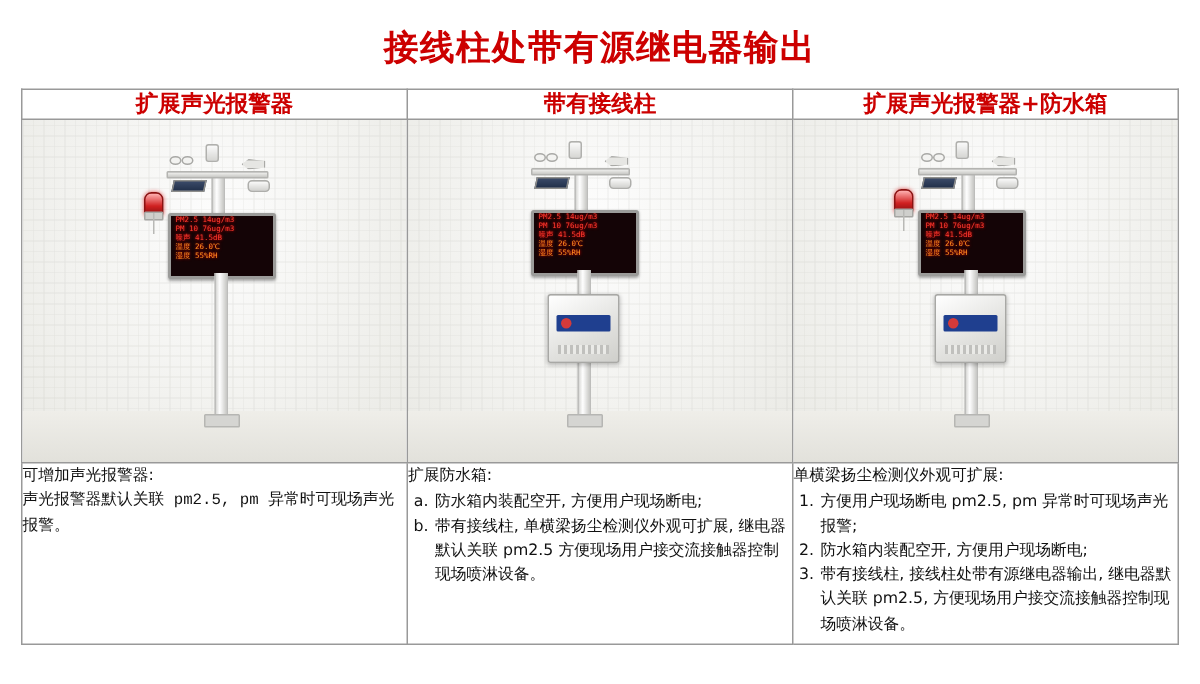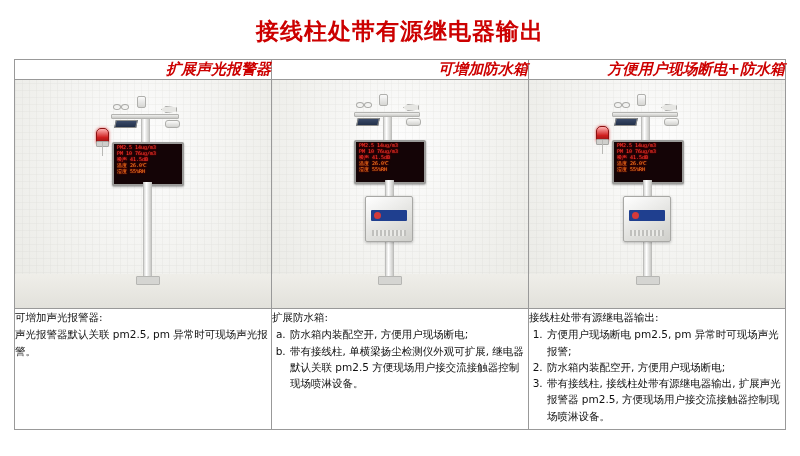--- a/index.html
+++ b/index.html
@@ -35,28 +35,27 @@
     border-collapse: collapse;
     table-layout: fixed;
     border: 1px solid #999999;
   }
   table.layout td {
     border: 1px solid #999999;
     vertical-align: top;
     padding: 0;
   }
   .col-head {
-    text-align: right;
+    text-align: center;
     color: #cc0000;
     font-size: 15px;
     font-weight: bold;
     padding: 7px 2px 8px 2px;
     font-family: "DejaVu Sans", sans-serif;
     height: 18px;
-    font-style: italic;
   }
   .photo-cell {
     height: 228px;
     padding: 0;
     position: relative;
     overflow: hidden;
   }
   .desc-cell {
     padding: 6px 6px 8px 7px;
     font-size: 10.5px;
@@ -74,21 +73,21 @@
     margin: 0;
     padding-left: 17px;
   }
   ol.desc-list.alpha {
     list-style-type: lower-alpha;
   }
   ol.desc-list li, ul.desc-list li {
     margin: 0 0 0 0;
     padding-left: 1px;
   }
-  .plain-line { margin: 0; }
+  .plain-line { margin: 0; font-family: Liberation Mono, monospace; }
 
   
   .scene {
     position: absolute;
     inset: 0;
     background: #f7f7f5;
     overflow: hidden;
   }
   .scene .sky {
     position: absolute;
@@ -256,22 +255,22 @@
 <body>
 
 <div class="page">
 
   <div class="title">接线柱处带有源继电器输出</div>
 
   <table class="layout">
     <tbody>
         <tr>
       <td class="col-head">扩展声光报警器</td>
-      <td class="col-head">可增加防水箱</td>
-      <td class="col-head">方便用户现场断电+防水箱</td>
+      <td class="col-head">带有接线柱</td>
+      <td class="col-head">扩展声光报警器+防水箱</td>
     </tr>
 
     <tr>
 
       <td class="photo-cell">
         <div class="scene">
           <div class="sky"></div>
           <div class="hatch"></div>
           <div class="ground"></div>
 
@@ -373,24 +372,24 @@
 
       <td class="desc-cell">
         <p class="desc-head">扩展防水箱:</p>
         <ol class="desc-list alpha">
           <li>防水箱内装配空开, 方便用户现场断电;</li>
           <li>带有接线柱, 单横梁扬尘检测仪外观可扩展, 继电器默认关联 pm2.5 方便现场用户接交流接触器控制现场喷淋设备。</li>
         </ol>
       </td>
 
       <td class="desc-cell">
-        <p class="desc-head">接线柱处带有源继电器输出:</p>
+        <p class="desc-head">单横梁扬尘检测仪外观可扩展:</p>
         <ol class="desc-list">
           <li>方便用户现场断电 pm2.5, pm 异常时可现场声光报警;</li>
           <li>防水箱内装配空开, 方便用户现场断电;</li>
-          <li>带有接线柱, 接线柱处带有源继电器输出, 扩展声光报警器 pm2.5, 方便现场用户接交流接触器控制现场喷淋设备。</li>
+          <li>带有接线柱, 接线柱处带有源继电器输出, 继电器默认关联 pm2.5, 方便现场用户接交流接触器控制现场喷淋设备。</li>
         </ol>
       </td>
     </tr>
   </tbody>
     </table>
 
 </div>
 
 </body></html>

